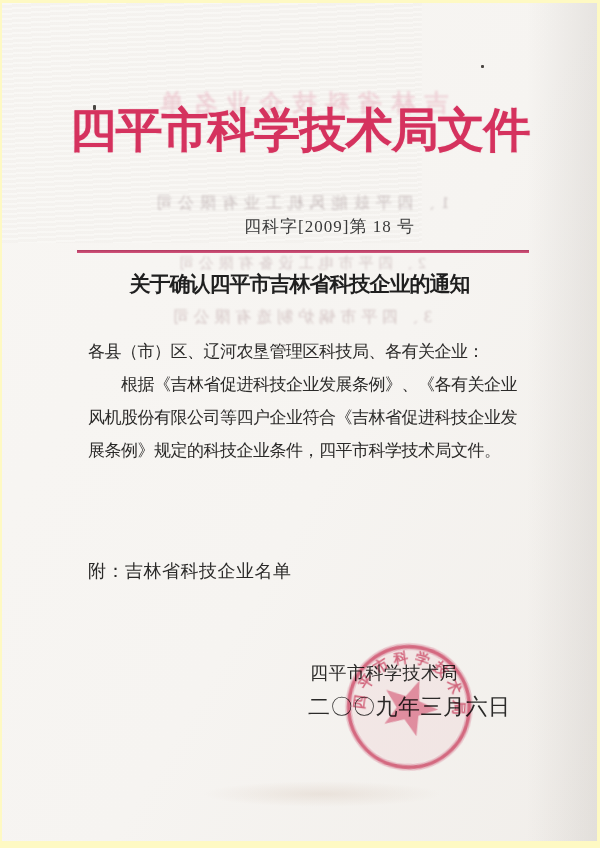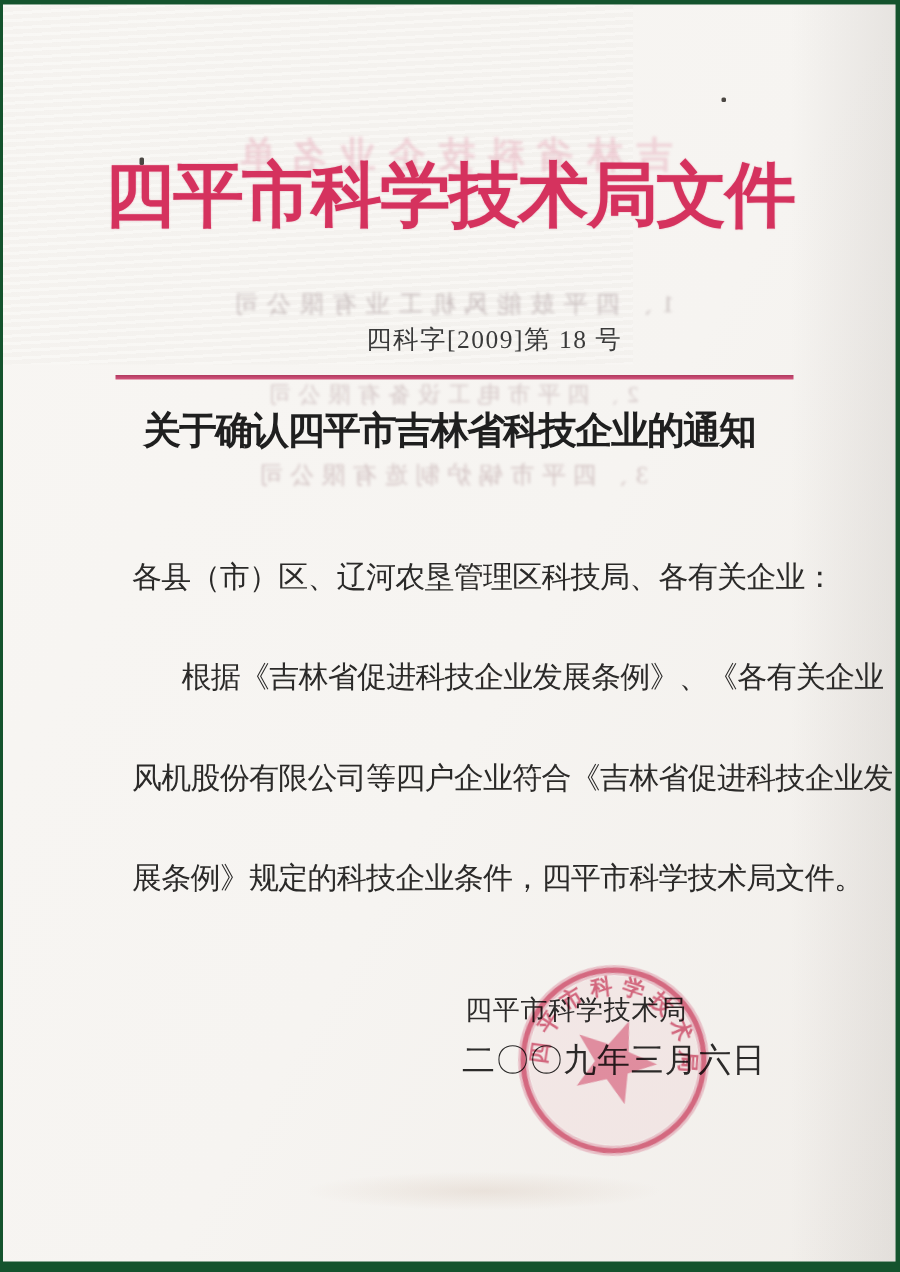--- a/index.html
+++ b/index.html
@@ -1,17 +1,17 @@
 <!DOCTYPE html>
 <html><head>
 <meta charset="utf-8">
 <style>
   html,body{margin:0;padding:0;}
   body{width:600px;height:848px;font-family:"Liberation Serif","DejaVu Serif",serif;}
-  .scan-frame{position:relative;width:600px;height:848px;background:#14532d;overflow:hidden;}
+  .scan-frame{position:relative;width:600px;height:848px;background:#fef9c3;overflow:hidden;}
   .paper{position:absolute;left:2px;top:3px;right:3px;bottom:7px;
          background:linear-gradient(120deg,#f8f6f3 0%,#f6f4f1 55%,#f1eeea 100%);overflow:hidden;}
   
   .streaks{position:absolute;left:0;top:0;width:420px;height:240px;opacity:.35;pointer-events:none;
     background:repeating-linear-gradient(177deg,rgba(255,255,255,.55) 0 2px,rgba(223,219,214,.35) 2px 5px);}
   .right-shade{position:absolute;right:0;top:0;width:70px;height:100%;pointer-events:none;
     background:linear-gradient(to right,rgba(0,0,0,0),rgba(150,143,138,.16));}
   .bottom-smudge{position:absolute;left:200px;top:778px;width:240px;height:26px;border-radius:50%;
     background:radial-gradient(ellipse,rgba(196,170,150,.22),rgba(196,170,150,0) 70%);pointer-events:none;}
   .speck{position:absolute;background:#4a4642;border-radius:1px;}
@@ -26,24 +26,24 @@
   .ghost.g4{top:304px;font-size:16px;letter-spacing:5px;color:rgba(150,112,116,.36);}
 
   .header-title{position:absolute;top:96px;left:0;width:100%;text-align:center;
     font-size:47px;font-weight:bold;letter-spacing:-1px;color:#d5325e;white-space:nowrap;
     text-shadow:0 0 1px rgba(213,50,94,.55);}
   .doc-number{position:absolute;top:212px;left:0;width:100%;text-align:center;
     font-size:17px;color:#3a3a3a;letter-spacing:1px;margin-left:30px;}
   .red-rule{position:absolute;top:247px;left:75px;width:452px;height:3px;
     background:linear-gradient(to bottom,#b13a60,#d4557d);}
   .notice-title{position:absolute;top:267px;left:0;width:100%;text-align:center;
-    font-size:25px;font-weight:bold;letter-spacing:-1px;color:#1f1f1f;white-space:nowrap;}
+    font-size:21px;font-weight:bold;letter-spacing:-1px;color:#1f1f1f;white-space:nowrap;}
 
   .body-block{position:absolute;top:332px;left:86px;width:448px;color:#2b2a29;}
-  .body-line{height:33px;line-height:33px;font-size:20px;letter-spacing:-0.5px;white-space:nowrap;margin-top:34px;}
+  .body-line{height:33px;line-height:33px;font-size:17px;letter-spacing:-0.5px;white-space:nowrap;}
   .indent{text-indent:33px;}
 
   .attachment{position:absolute;top:556px;left:86px;font-size:18px;color:#2b2a29;letter-spacing:0.5px;}
   .issuer{position:absolute;top:658px;left:308px;font-size:18px;color:#2b2a29;letter-spacing:0.5px;}
   .doc-date{position:absolute;top:689px;left:306px;font-size:22px;color:#2b2a29;letter-spacing:0.5px;}
 
   .seal{position:absolute;left:339px;top:636px;width:136px;height:136px;
         mix-blend-mode:multiply;filter:blur(0.4px);transform:rotate(6deg);}
 </style>
 </head>
@@ -71,20 +71,21 @@
 
     <div class="notice-title">关于确认四平市吉林省科技企业的通知</div>
 
     <div class="body-block">
       <div class="body-line">各县（市）区、辽河农垦管理区科技局、各有关企业：</div>
       <div class="body-line indent">根据《吉林省促进科技企业发展条例》、《各有关企业</div>
       <div class="body-line">风机股份有限公司等四户企业符合《吉林省促进科技企业发</div>
       <div class="body-line">展条例》规定的科技企业条件，四平市科学技术局文件。</div>
     </div>
 
+    <div class="attachment">附：吉林省科技企业名单</div>
 
     <div class="issuer">四平市科学技术局</div>
 
     <div class="doc-date">二〇〇九年三月六日</div>
 
     <svg class="seal" viewBox="0 0 140 140">
       <circle cx="70" cy="70" r="58" fill="rgba(236,150,170,0.10)"></circle>
       <circle cx="70" cy="70" r="62" fill="none" stroke="rgba(221,107,138,0.35)" stroke-width="7"></circle>
       <circle cx="70" cy="70" r="62" fill="none" stroke="rgba(215,85,115,0.78)" stroke-width="3.5"></circle>
       <polygon points="77.8,42 65.5,59.2 44.8,54.7 57.4,71.7 46.7,89.9 66.7,83.2 80.7,99 80.6,77.9 100,69.4 79.8,63.1" fill="rgba(230,132,156,0.85)"></polygon>

